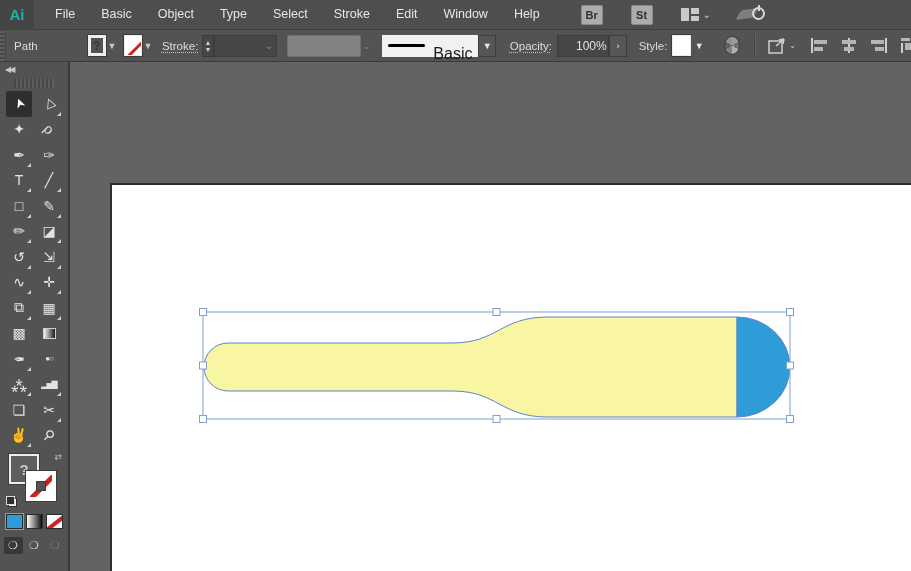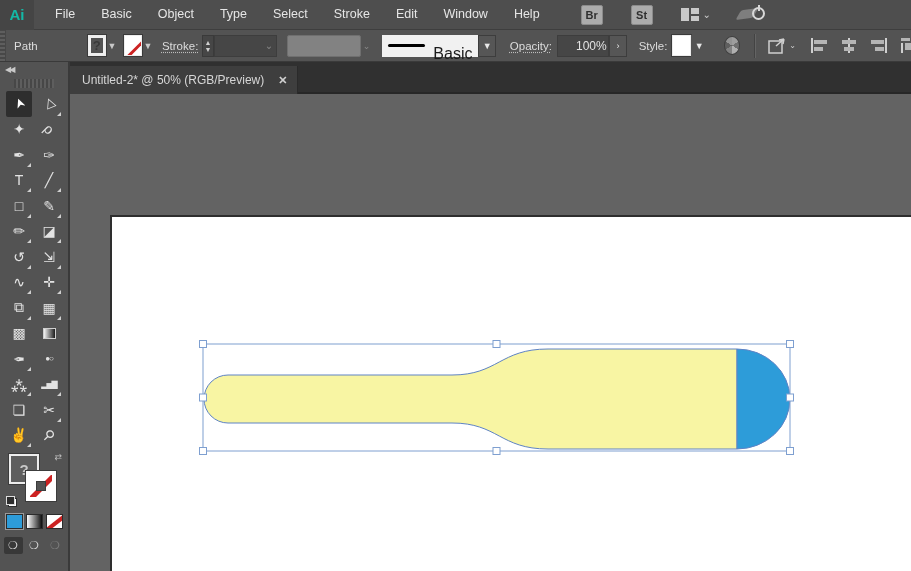--- a/index.html
+++ b/index.html
@@ -324,26 +324,20 @@
     </div>
 
     <div class="modes" id="modesRow">
         <div class="mode-btn active">❍</div>
         <div class="mode-btn">❍</div>
         <div class="mode-btn dim">❍</div>
       </div>
   </div>
 
   <div class="canvas-col">
-    <div class="tabstrip">
-      <div class="tab">
-        <span class="tab-title">Untitled-2* @ 50% (RGB/Preview)</span>
-        <span class="tab-close">✕</span>
-      </div>
-    </div>
     <div class="canvas-area">
       <div class="artboard"></div>
       <svg class="shape-svg" width="841" height="475" viewBox="70 96 841 475">
         <path id="batBody" d="M 228 377 H 452 C 498 377 500 351 548 351 H 737 V 451 H 548 C 500 451 498 425 452 425 H 228 A 24 24 0 0 1 228 377 Z" stroke-width="1" fill="#F8F5A3" stroke="#5E83C5"></path>
         <path id="batCap" d="M 737 351 A 53 50 0 0 1 737 451 Z" stroke-width="1" fill="#2D9CD9" stroke="#5E83C5"></path>
         <rect id="selRect" x="203" y="346" width="587" height="107" fill="none" stroke-width="1" stroke="#7E9FD0"></rect>
         <g id="handles">
             <rect x="199.5" y="342.5" width="7" height="7" fill="#FFFFFF" stroke="#7E9FD0"></rect>
             <rect x="493" y="342.5" width="7" height="7" fill="#FFFFFF" stroke="#7E9FD0"></rect>
             <rect x="786.5" y="342.5" width="7" height="7" fill="#FFFFFF" stroke="#7E9FD0"></rect>

